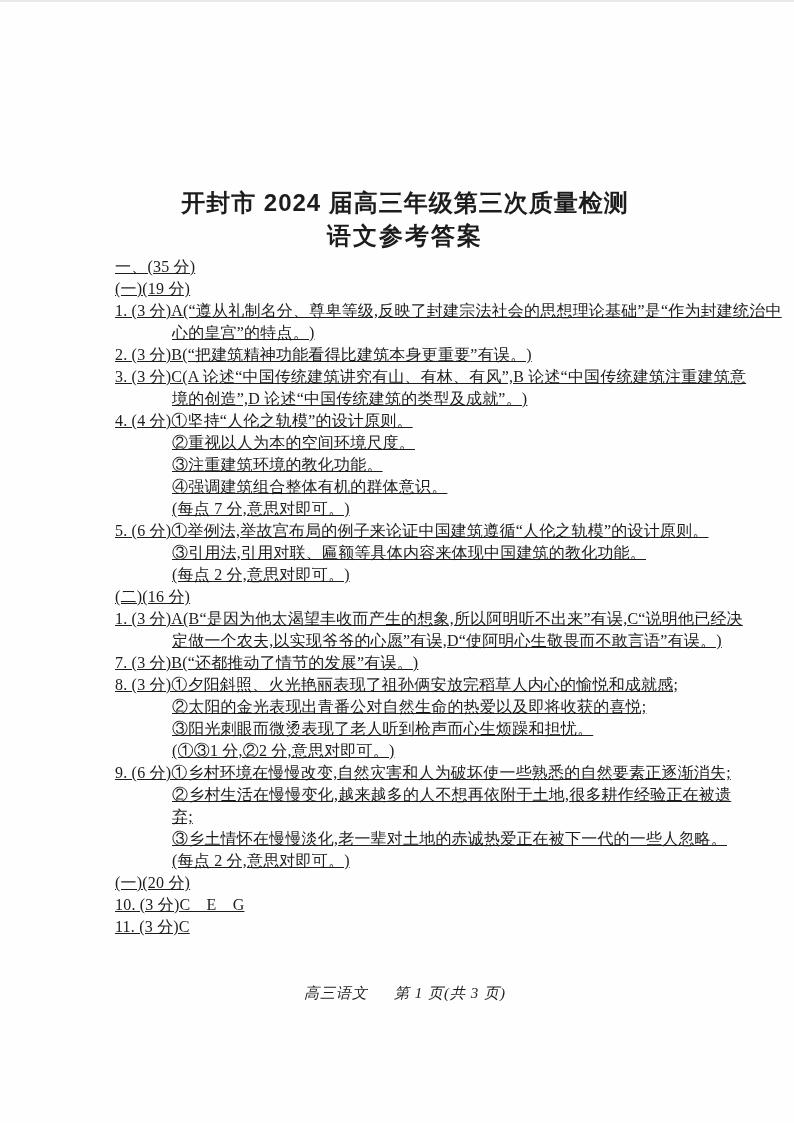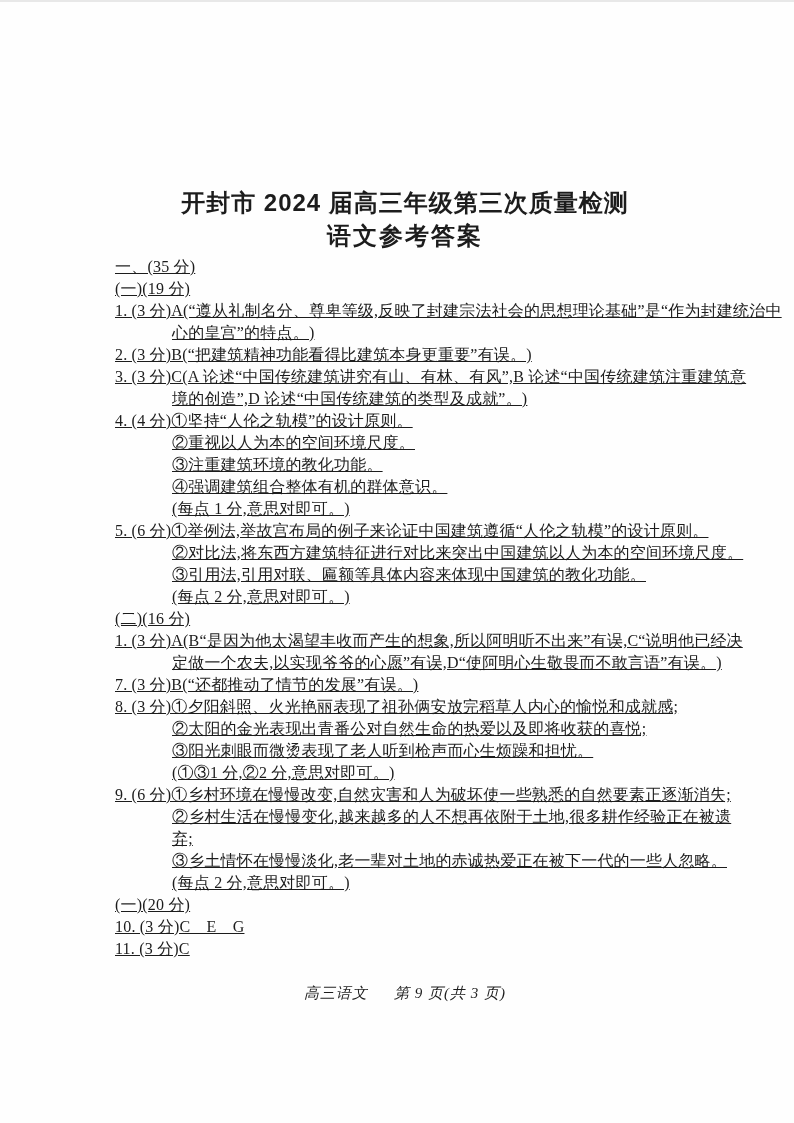--- a/index.html
+++ b/index.html
@@ -55,23 +55,22 @@
     <div class="ln">(一)(19 分)</div>
     <div class="ln">1. (3 分)A(“遵从礼制名分、尊卑等级,反映了封建宗法社会的思想理论基础”是“作为封建统治中</div>
     <div class="ln ind">心的皇宫”的特点。)</div>
     <div class="ln">2. (3 分)B(“把建筑精神功能看得比建筑本身更重要”有误。)</div>
     <div class="ln">3. (3 分)C(A 论述“中国传统建筑讲究有山、有林、有风”,B 论述“中国传统建筑注重建筑意</div>
     <div class="ln ind">境的创造”,D 论述“中国传统建筑的类型及成就”。)</div>
     <div class="ln">4. (4 分)①坚持“人伦之轨模”的设计原则。</div>
     <div class="ln ind">②重视以人为本的空间环境尺度。</div>
     <div class="ln ind">③注重建筑环境的教化功能。</div>
     <div class="ln ind">④强调建筑组合整体有机的群体意识。</div>
-    <div class="ln ind">(每点 1 分,意思对即可。)</div>
+    <div class="ln ind">(每点 7 分,意思对即可。)</div>
     <div class="ln">5. (6 分)①举例法,举故宫布局的例子来论证中国建筑遵循“人伦之轨模”的设计原则。</div>
-    <div class="ln ind">②对比法,将东西方建筑特征进行对比来突出中国建筑以人为本的空间环境尺度。</div>
     <div class="ln ind">③引用法,引用对联、匾额等具体内容来体现中国建筑的教化功能。</div>
     <div class="ln ind">(每点 2 分,意思对即可。)</div>
     <div class="ln">(二)(16 分)</div>
     <div class="ln">1. (3 分)A(B“是因为他太渴望丰收而产生的想象,所以阿明听不出来”有误,C“说明他已经决</div>
     <div class="ln ind">定做一个农夫,以实现爷爷的心愿”有误,D“使阿明心生敬畏而不敢言语”有误。)</div>
     <div class="ln">7. (3 分)B(“还都推动了情节的发展”有误。)</div>
     <div class="ln">8. (3 分)①夕阳斜照、火光艳丽表现了祖孙俩安放完稻草人内心的愉悦和成就感;</div>
     <div class="ln ind">②太阳的金光表现出青番公对自然生命的热爱以及即将收获的喜悦;</div>
     <div class="ln ind">③阳光刺眼而微烫表现了老人听到枪声而心生烦躁和担忧。</div>
     <div class="ln ind">(①③1 分,②2 分,意思对即可。)</div>
@@ -79,16 +78,16 @@
     <div class="ln ind">②乡村生活在慢慢变化,越来越多的人不想再依附于土地,很多耕作经验正在被遗</div>
     <div class="ln ind">弃;</div>
     <div class="ln ind">③乡土情怀在慢慢淡化,老一辈对土地的赤诚热爱正在被下一代的一些人忽略。</div>
     <div class="ln ind">(每点 2 分,意思对即可。)</div>
     <div class="ln">(一)(20 分)</div>
     <div class="ln">10. (3 分)C　E　G</div>
     <div class="ln">11. (3 分)C</div>
   </div>
 
   <div class="footer">
-    <span>高三语文</span><span class="gap"></span><span>第 9 页(共 3 页)</span>
+    <span>高三语文</span><span class="gap"></span><span>第 1 页(共 3 页)</span>
   </div>
 
 </div>
 
 </body></html>

